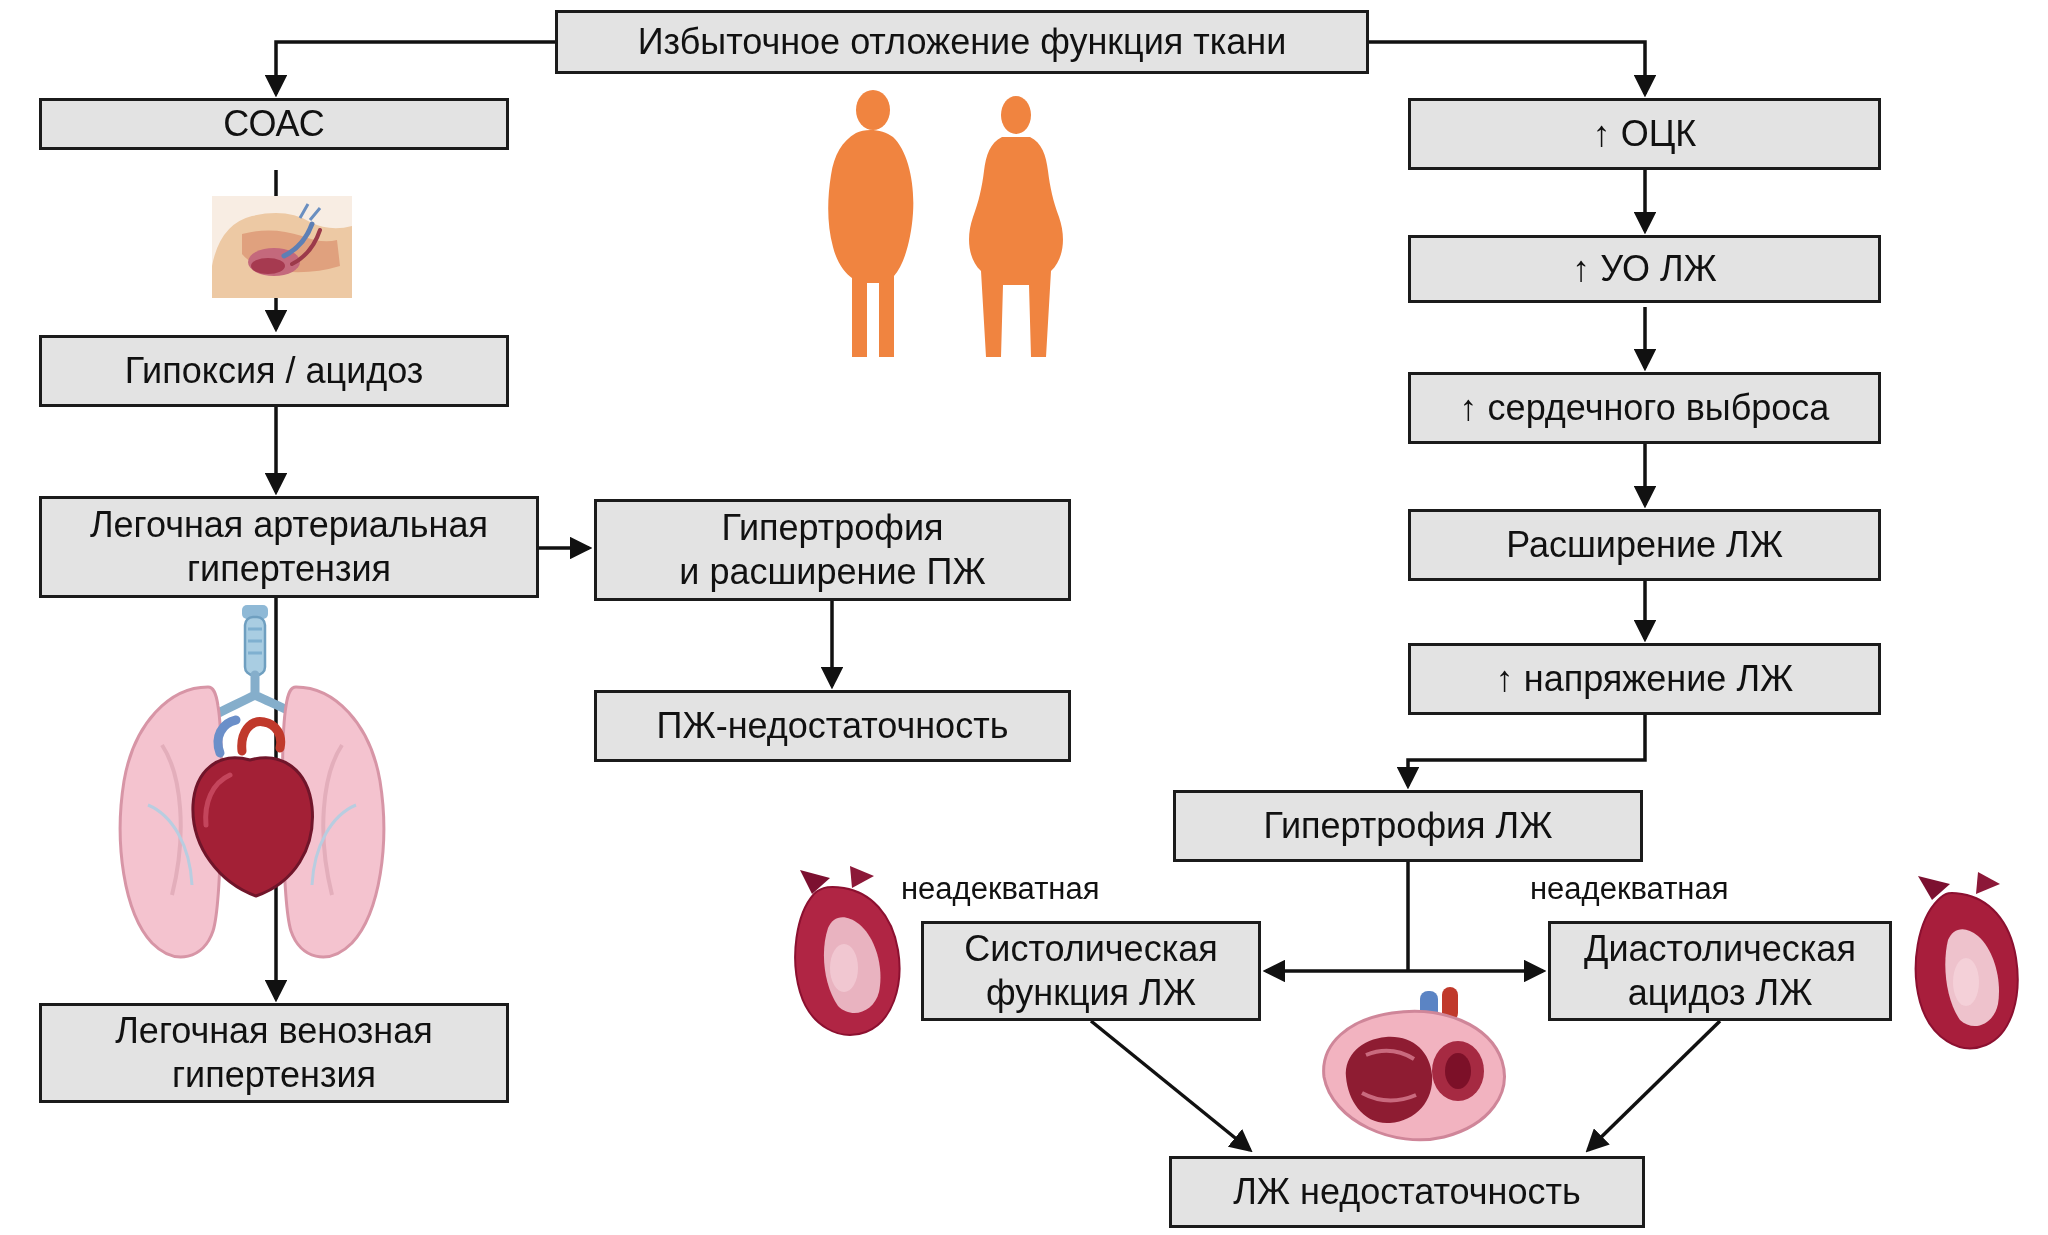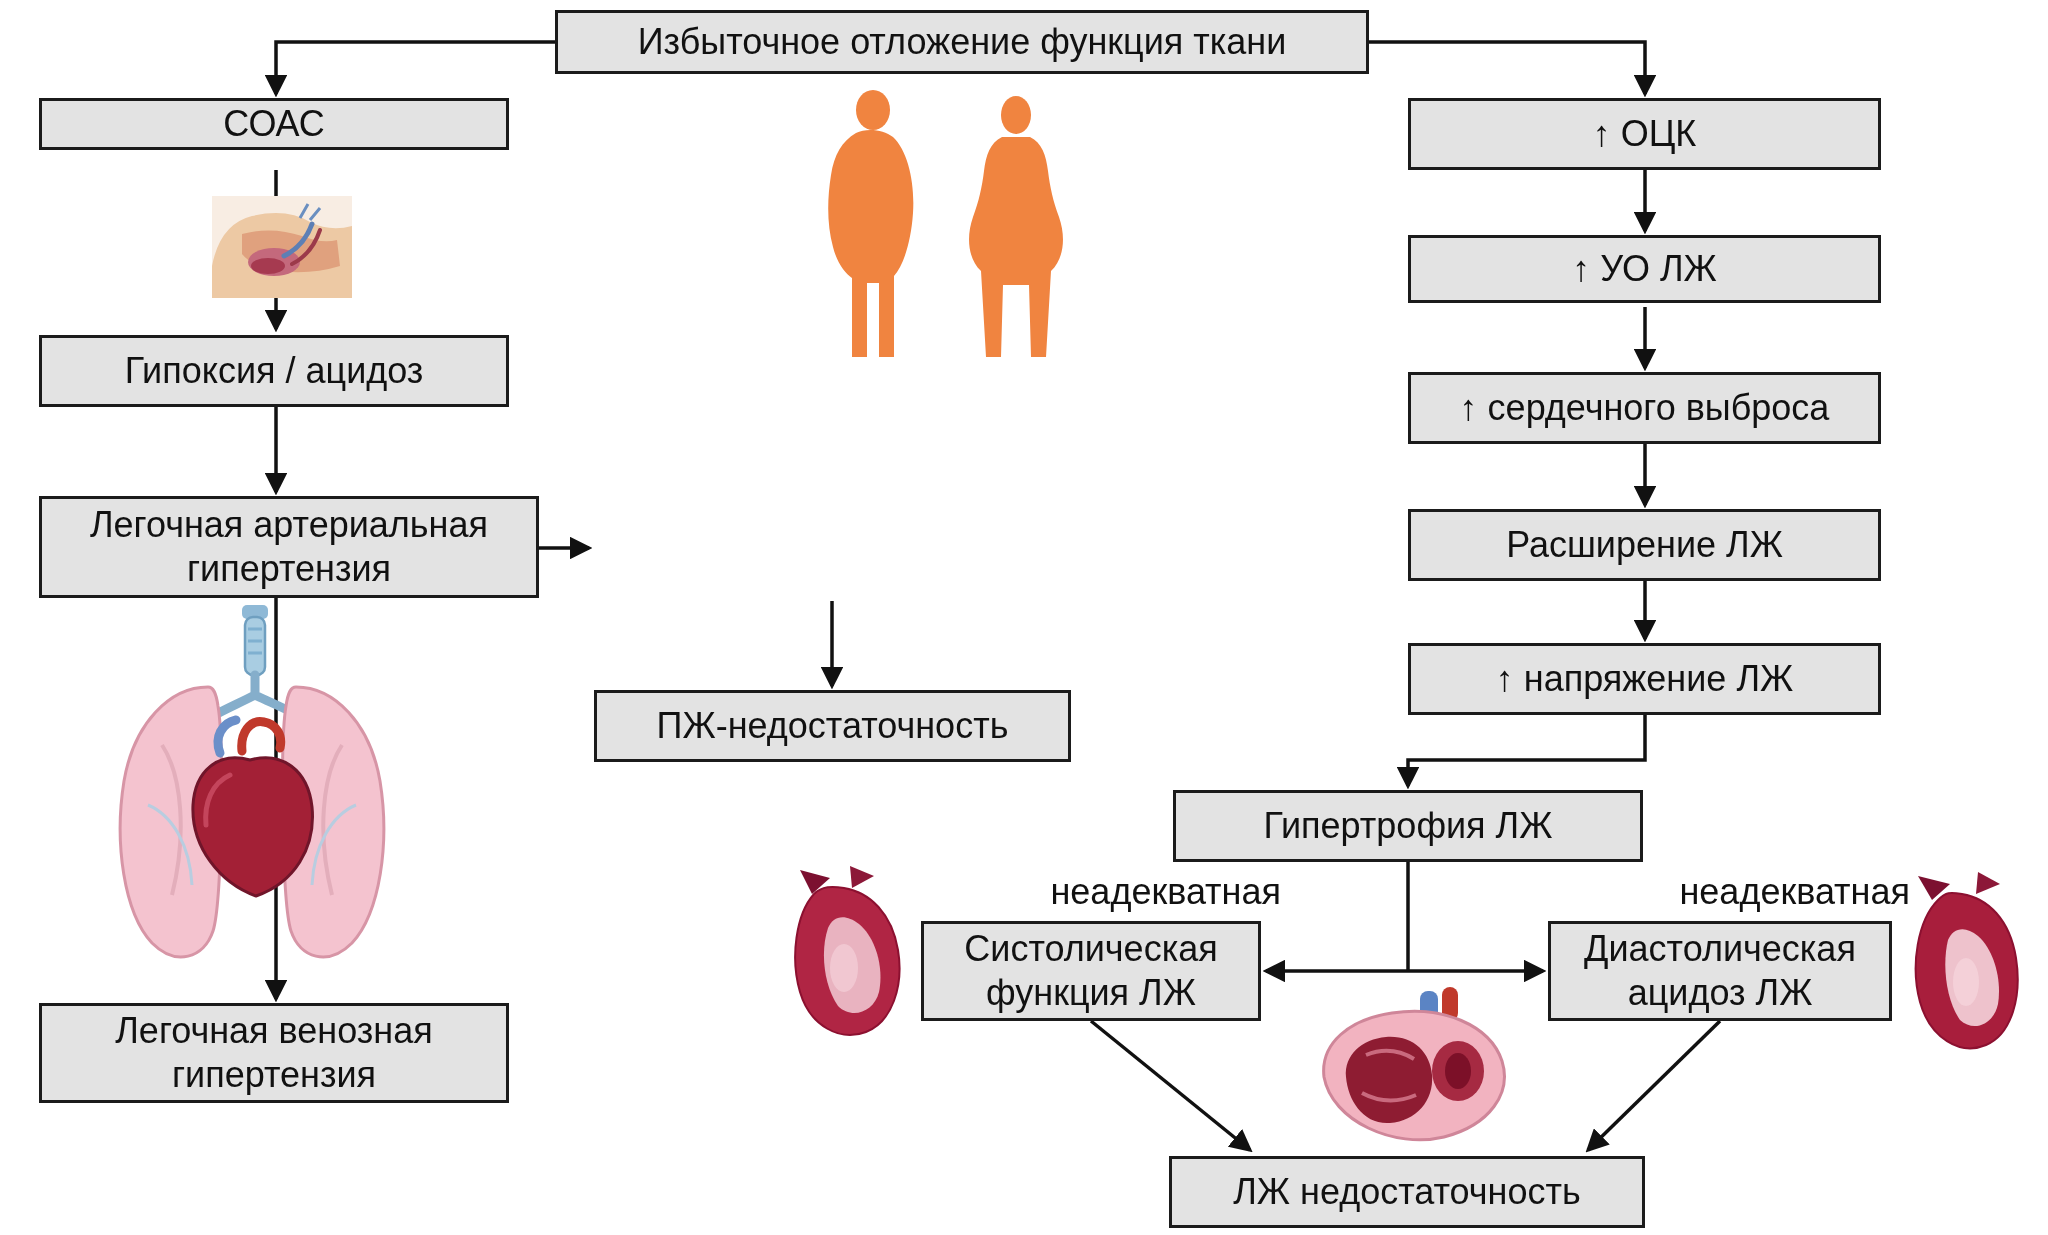--- a/index.html
+++ b/index.html
@@ -24,23 +24,23 @@
     justify-content: center;
     text-align: center;
     font-size: 36px;
     line-height: 1.22;
     color: var(--text, #111111);
     padding: 4px 10px;
   }
   .box span { white-space: pre-line; }
   .flabel {
     position: absolute;
-    font-size: 36px;
+    font-size: 31px;
     line-height: 1.1;
-    text-align: right;
+    text-align: left;
     color: var(--text, #111111);
   }
   .arrows {
     position: absolute;
     left: 0; top: 0;
     width: 2048px; height: 1235px;
     pointer-events: none;
   }
   .arrows line, .arrows polyline {
     stroke: var(--arrow, #111111);
@@ -155,20 +155,24 @@
   <div class="box" style="left:39px;top:496px;width:500px;height:102px">
     <span>Легочная артериальная
 гипертензия</span>
   </div>
 
   <div class="box" style="left:39px;top:1003px;width:470px;height:100px">
     <span>Легочная венозная
 гипертензия</span>
   </div>
 
+  <div class="box" style="left:594px;top:499px;width:477px;height:102px">
+    <span>Гипертрофия
+и расширение ПЖ</span>
+  </div>
 
   <div class="box" style="left:594px;top:690px;width:477px;height:72px">
     <span>ПЖ-недостаточность</span>
   </div>
 
   <div class="box" style="left:1408px;top:98px;width:473px;height:72px">
     <span>↑ ОЦК</span>
   </div>
 
   <div class="box" style="left:1408px;top:235px;width:473px;height:68px">

